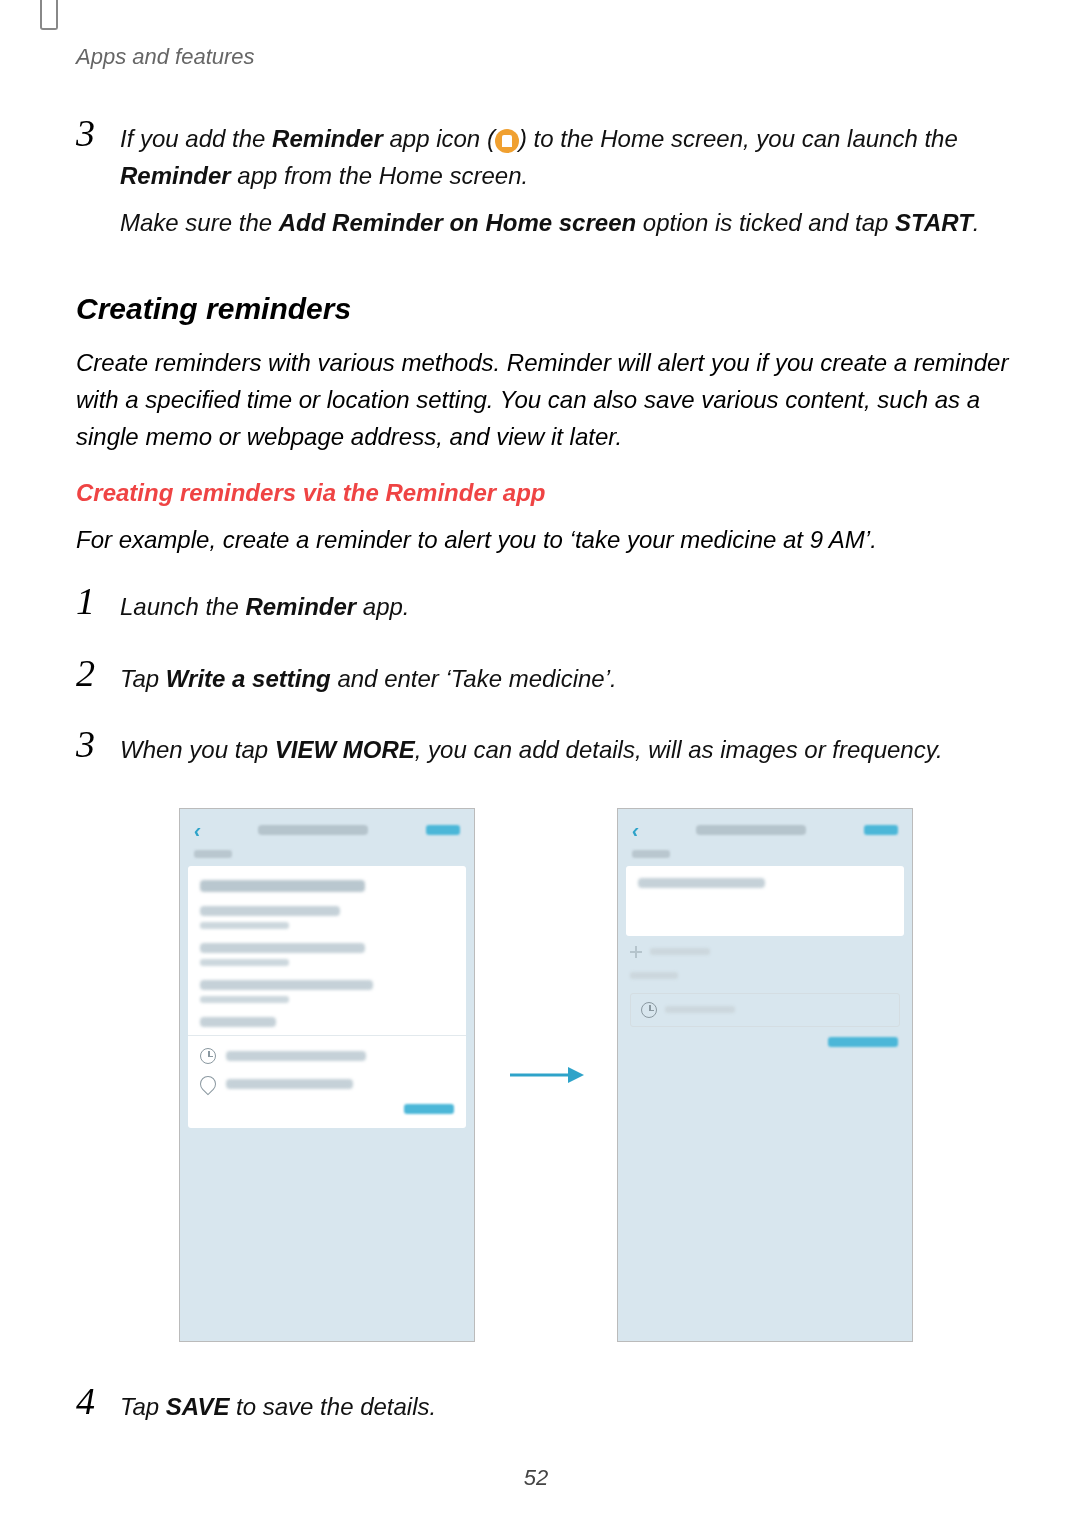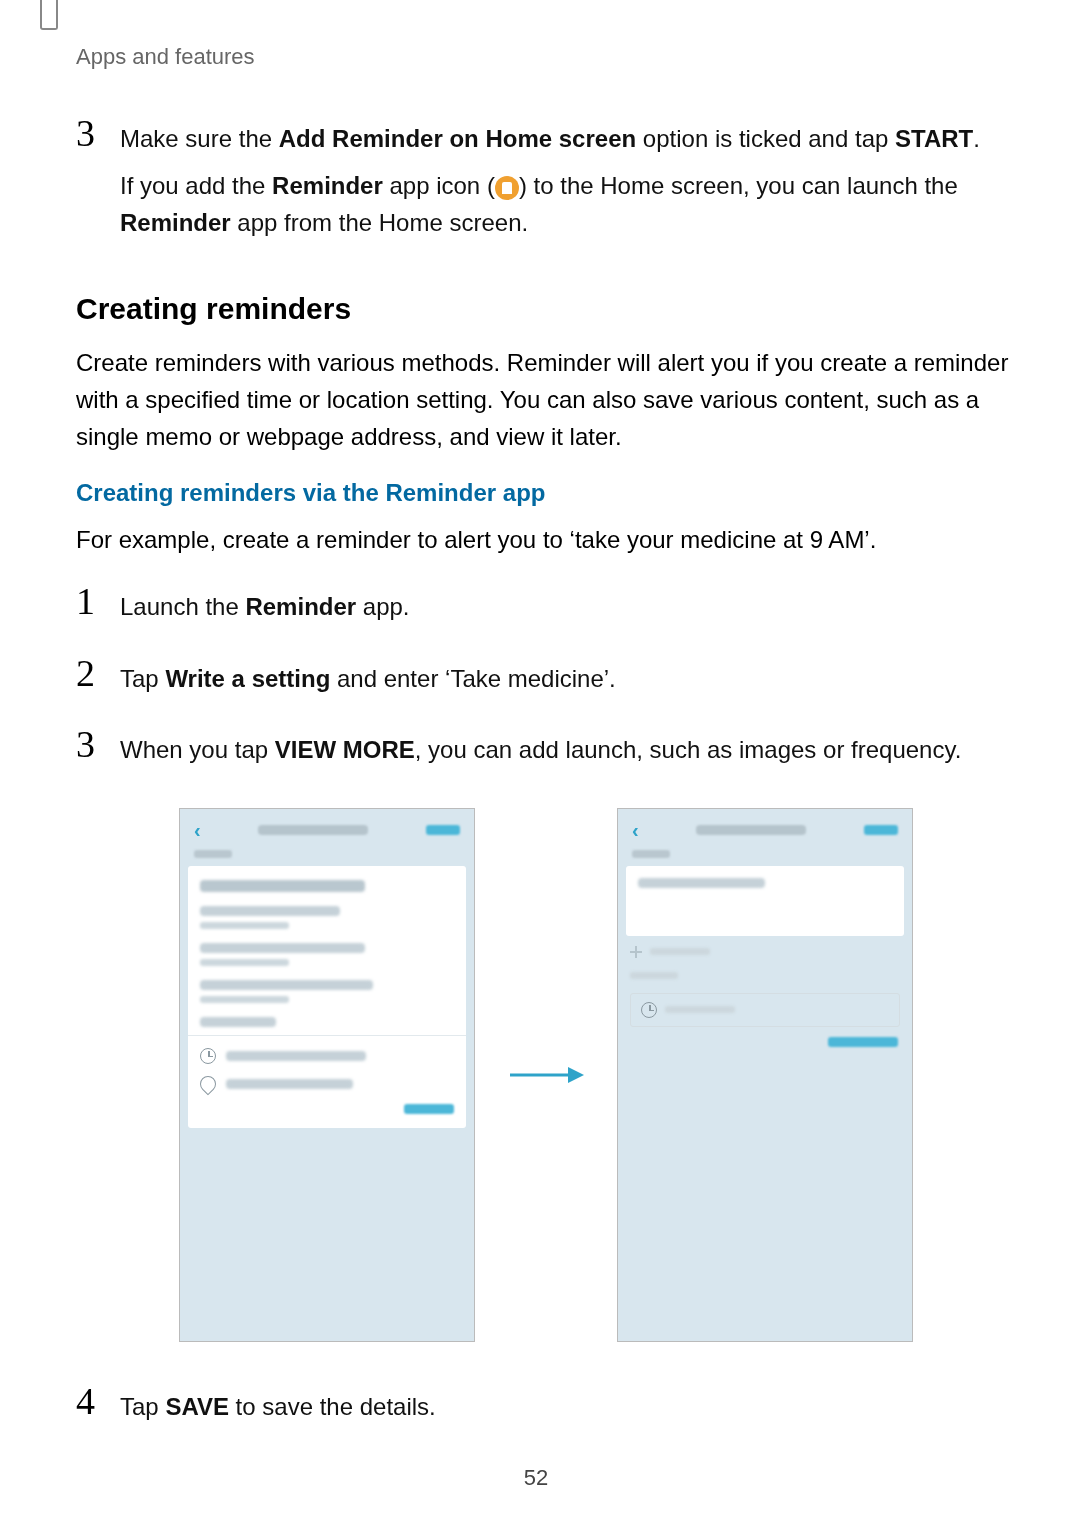--- a/index.html
+++ b/index.html
@@ -1,27 +1,27 @@
 <!DOCTYPE html>
 <html><head>
 <meta charset="utf-8">
 <style>
   * { box-sizing: border-box; margin: 0; padding: 0; }
   html, body { width: 1080px; height: 1527px; background: #fff; font-family: -apple-system, BlinkMacSystemFont, "Segoe UI", Arial, sans-serif; color: #000; }
-  .page { position: relative; width: 1080px; height: 1527px; padding: 30px 56px 40px 68px; }
+  .page { position: relative; width: 1080px; height: 1527px; padding: 30px 56px 40px 68px; font-style: italic; }
   .tab-mark { position: absolute; top: -10px; left: 40px; width: 18px; height: 40px; border-left: 2px solid #888; border-right: 2px solid #888; border-bottom: 2px solid #888; border-bottom-left-radius: 3px; border-bottom-right-radius: 3px; }
   .section-label { font-size: 22px; color: #666; margin: 14px 0 44px 8px; }
   .content { margin-left: 8px; margin-right: 8px; }
   .step { display: flex; align-items: flex-start; margin-bottom: 18px; }
   .step-num { width: 44px; font-size: 38px; font-weight: 400; line-height: 1; color: #000; flex-shrink: 0; font-family: Georgia, serif; }
   .step-body { font-size: 24px; line-height: 1.55; color: #111; margin-top: 6px; }
   .step-body p { margin-bottom: 10px; }
   .h2 { font-size: 30px; font-weight: 700; margin: 40px 0 18px 0; }
   .para { font-size: 24px; line-height: 1.55; margin-bottom: 24px; }
-  .h3 { font-size: 24px; font-weight: 700; color: #0369a1; margin: 24px 0 14px 0; }
+  .h3 { font-size: 24px; font-weight: 700; color: #ef4444; margin: 24px 0 14px 0; }
   .b { font-weight: 700; }
   .icon-circle { display: inline-flex; width: 24px; height: 24px; border-radius: 50%; background: #f0a030; vertical-align: middle; align-items: center; justify-content: center; }
   .icon-circle::before { content: ""; width: 10px; height: 12px; background: #fff; border-radius: 2px 2px 0 0; }
   .arrow-span { color: #111; }
 
   .figures { display: flex; align-items: center; justify-content: center; gap: 26px; margin: 30px 0 40px 0; }
   .phone { width: 296px; height: 534px; border: 1px solid #bbb; background: #d8e6ee; position: relative; overflow: hidden; }
   .phone-hdr { display: flex; align-items: center; justify-content: space-between; padding: 10px 14px 6px 14px; }
   .back-caret { color: #2ea3c9; font-size: 20px; font-weight: 700; }
   .hdr-title { height: 10px; width: 110px; background: #b5c4cc; border-radius: 4px; filter: blur(1px); }
@@ -60,24 +60,24 @@
 <div class="page">
   <div class="tab-mark"></div>
   <div class="section-label">Apps and features</div>
 
   <div class="content">
 
     <div class="step">
       <div class="step-num">3</div>
       <div class="step-body">
         <p>
-          <span>Make sure the </span><span class="b">Add Reminder on Home screen</span><span> option is ticked and tap </span><span class="b">START</span><span>.</span>
+          <span>If you add the </span><span class="b">Reminder</span><span> app icon (</span><span class="icon-circle"></span><span>) to the Home screen, you can launch the </span><span class="b">Reminder</span><span> app from the Home screen.</span>
         </p>
         <p>
-          <span>If you add the </span><span class="b">Reminder</span><span> app icon (</span><span class="icon-circle"></span><span>) to the Home screen, you can launch the </span><span class="b">Reminder</span><span> app from the Home screen.</span>
+          <span>Make sure the </span><span class="b">Add Reminder on Home screen</span><span> option is ticked and tap </span><span class="b">START</span><span>.</span>
         </p>
       </div>
     </div>
 
     <div class="h2">Creating reminders</div>
     <div class="para">Create reminders with various methods. Reminder will alert you if you create a reminder with a specified time or location setting. You can also save various content, such as a single memo or webpage address, and view it later.</div>
 
     <div class="h3">Creating reminders via the Reminder app</div>
     <div class="para">For example, create a reminder to alert you to ‘take your medicine at 9 AM’.</div>
 
@@ -91,21 +91,21 @@
     <div class="step">
       <div class="step-num">2</div>
       <div class="step-body">
         <p><span>Tap </span><span class="b">Write a setting</span><span> and enter ‘Take medicine’.</span></p>
       </div>
     </div>
 
     <div class="step">
       <div class="step-num">3</div>
       <div class="step-body">
-        <p><span>When you tap </span><span class="b">VIEW MORE</span><span>, you can add launch, such as images or frequency.</span></p>
+        <p><span>When you tap </span><span class="b">VIEW MORE</span><span>, you can add details, will as images or frequency.</span></p>
       </div>
     </div>
 
     <div class="figures">
 
       <div class="phone">
         <div class="phone-hdr">
           <span class="back-caret">‹</span>
           <div class="hdr-title"></div>
           <div class="hdr-save"></div>

